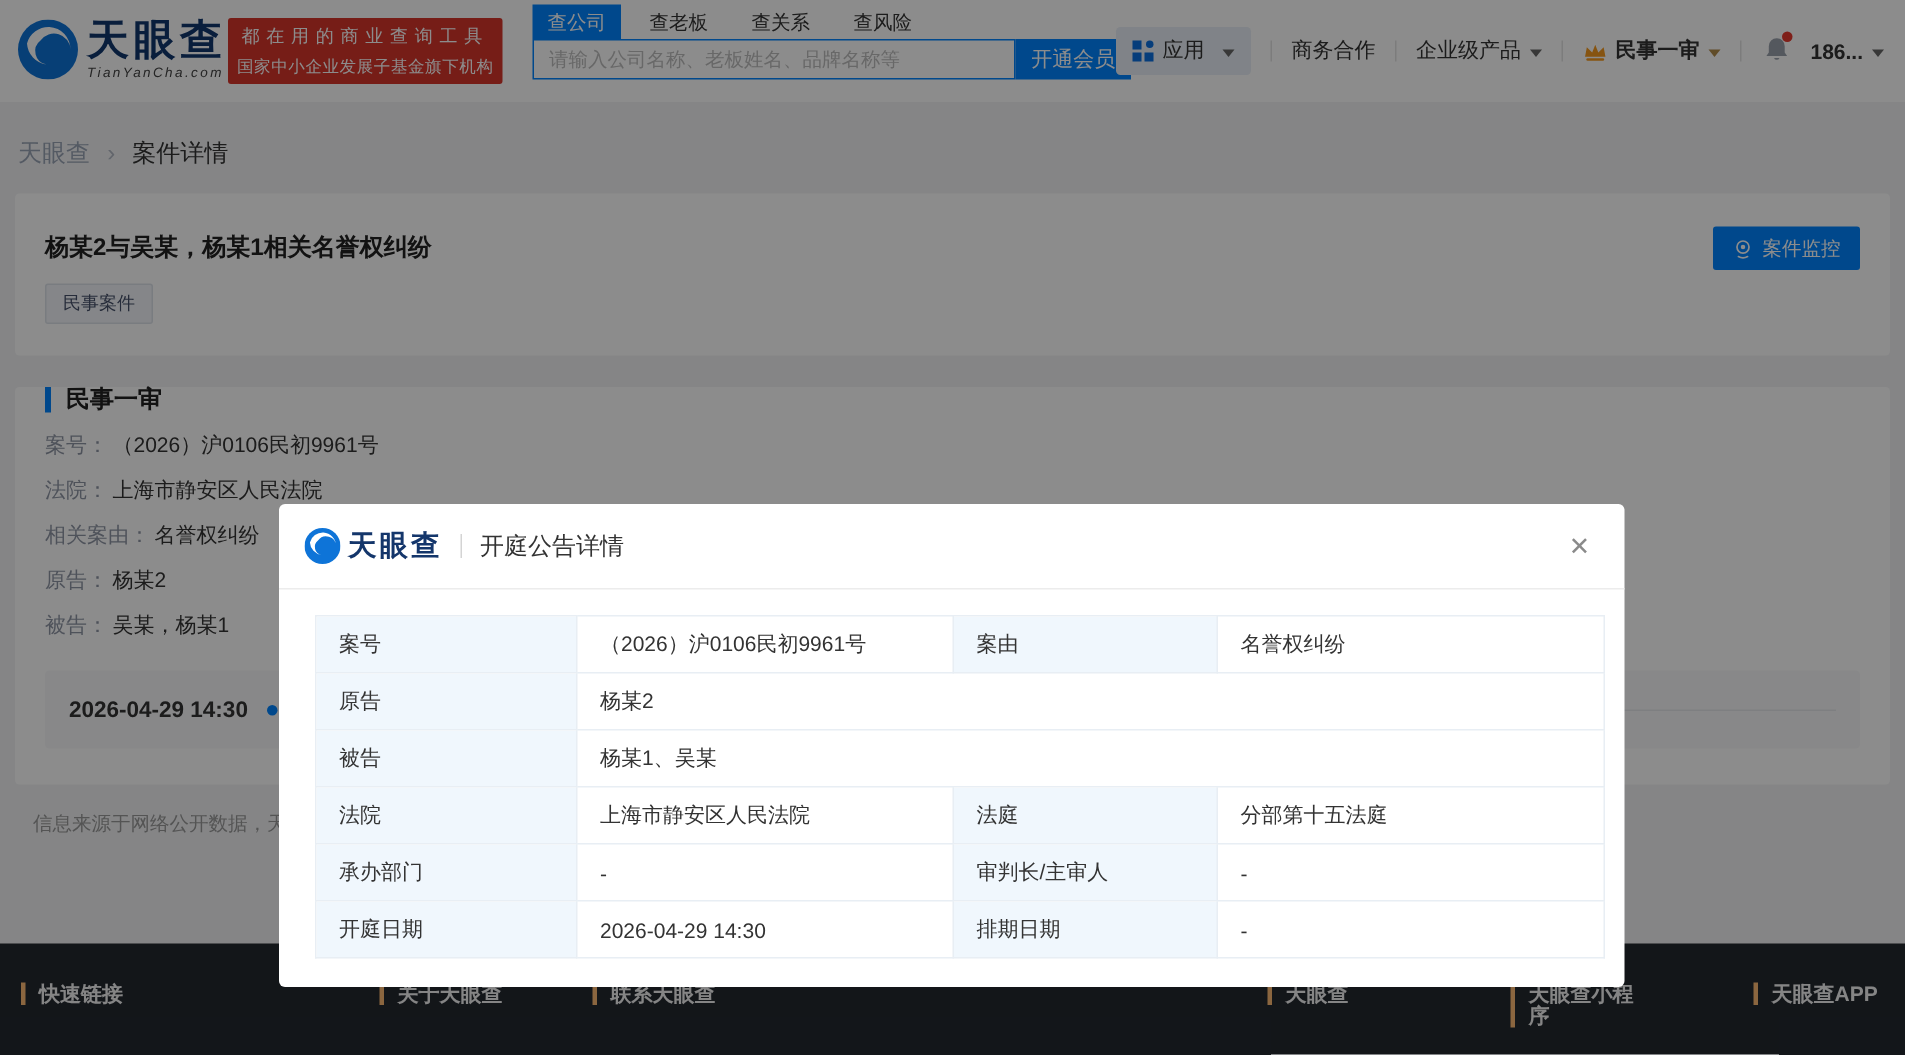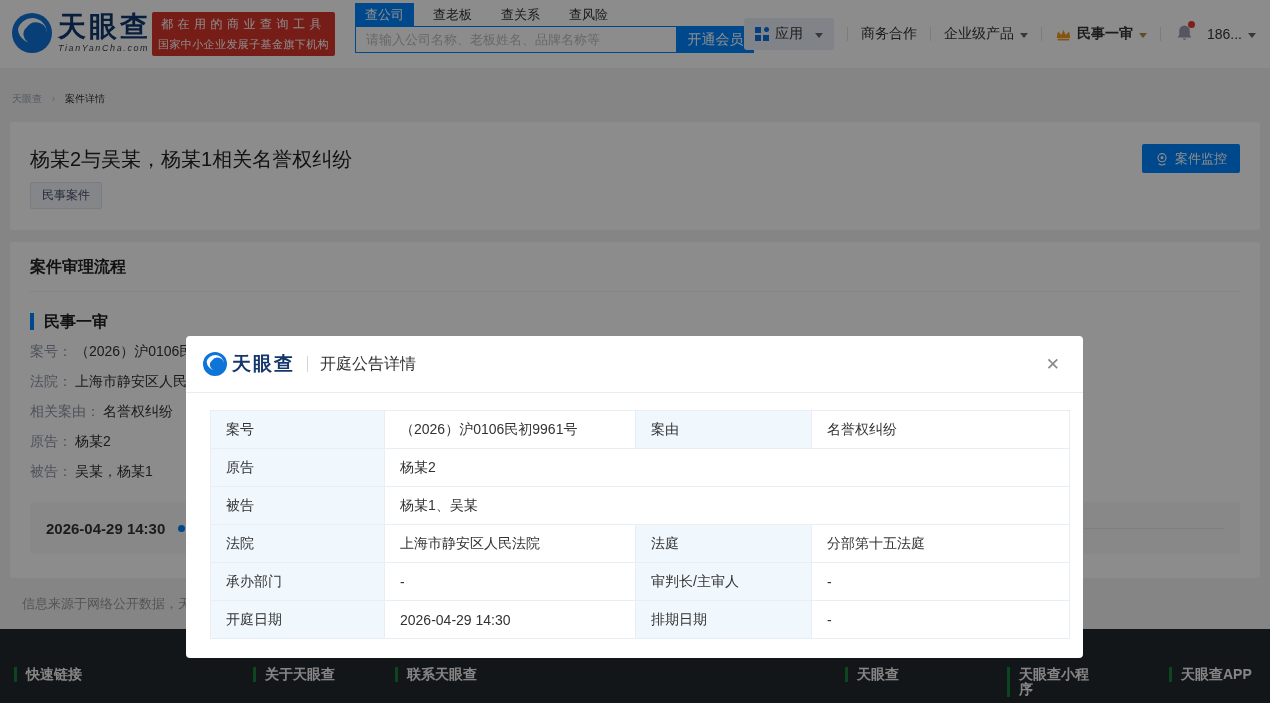--- a/index.html
+++ b/index.html
@@ -38,32 +38,32 @@
   .apps-box { background:#e9eff7; border-radius:3px; padding:7px 11px; gap:6px; }
   .grid-icon { width:14px; height:14px; display:grid; grid-template-columns:6px 6px; grid-template-rows:6px 6px; gap:2px; }
   .grid-icon i { background:#0b6fe0; display:block; }
   .grid-icon i.dot { width:5px; height:5px; border-radius:50%; justify-self:end; }
   .caret { width:0; height:0; border:4px solid transparent; border-top:5px solid #666; margin-left:6px; position:relative; top:3px; }
   .hsep { width:1px; height:14px; background:#e2e2e2; margin:0 13px; }
   .vip { color:#f59a1f; font-weight:bold; }
   .vip svg { margin-right:5px; }
   .bell-wrap { position:relative; margin:0 0 0 2px; cursor:pointer; }
   .bell-dot { position:absolute; right:-2px; top:-3px; width:7px; height:7px; border-radius:50%; background:#e8392e; }
-  .account { margin-left:14px; color:#444; }
+  .account { margin-left:14px; color:#444;font-weight:bold; }
 
   
-  .breadcrumb { margin:0 10px; padding:24px 2px 0; font-size:10px; }
+  .breadcrumb { margin:0 10px; padding:24px 2px 0; font-size:16px; }
   .bc-home { color:#9aa4b5; cursor:pointer; }
   .bc-sep { color:#b3b9c4; margin:0 7px; }
   .bc-cur { color:#333; }
 
   .container { margin:16px 10px 0; }
   .card { background:#fff; border-radius:3px; }
   .title-card { position:relative; padding:25px 20px 21px; }
-  .case-title { font-size:20px; font-weight:normal; color:#222; line-height:24px; }
+  .case-title { font-size:16px; font-weight:bold; color:#222; line-height:24px; }
   .case-tag { display:inline-block; margin-top:11px; padding:4px 11px; font-size:12px;
     color:#46506a; background:#f2f5f9; border:1px solid #dde2ea; border-radius:2px; }
   .monitor-btn { position:absolute; right:20px; top:22px; height:29px; padding:0 13px;
     background:#0084ff; color:#fff; border:none; border-radius:2px; font-size:13px;
     display:flex; align-items:center; gap:6px; cursor:pointer; }
 
   .process-card { margin-top:12px; padding:0 20px 24px; }
   .section-title { font-size:16px; font-weight:bold; color:#222; padding:15px 0 13px;
     border-bottom:1px solid #f0f1f3; }
   .trial-title { margin-top:21px; font-size:16px; font-weight:bold; color:#222;
@@ -75,22 +75,22 @@
   .timeline-box { margin-top:22px; height:52px; background:#f7f8fa; border-radius:3px;
     display:flex; align-items:center; padding:0 16px; }
   .tl-date { font-size:15px; font-weight:bold; color:#333; }
   .tl-dot { width:7px; height:7px; border-radius:50%; background:#0084ff; margin-left:13px; }
   .tl-line { flex:1; height:1px; background:#e6e8ec; margin-left:10px; }
 
   .disclaimer { margin:17px 12px 0; font-size:13px; color:#999; }
 
   
   .footer { position:absolute; left:0; bottom:0; width:1270px; height:74px; background:#23282f; }
-  .fcol { position:absolute; top:38px; font-size:14px; font-weight:bold; color:#f2f2f2;
-    border-left:3px solid #15803d; padding-left:9px; line-height:15px; cursor:default; }
+  .fcol { position:absolute; top:26px; font-size:14px; font-weight:bold; color:#f2f2f2;
+    border-left:3px solid #fdba74; padding-left:9px; line-height:15px; cursor:default; }
   .fcol.c0 { left:14px; } .fcol.c1 { left:253px; } .fcol.c2 { left:395px; }
   .fcol.c3 { left:845px; } .fcol.c4 { left:1007px; width:84px; } .fcol.c5 { left:1169px; }
 
   
   .overlay { position:absolute; inset:0; background:rgba(0,0,0,0.45); z-index:50; }
   .modal { position:absolute; left:186px; top:336px; width:897px; height:322px;
     background:#fff; border-radius:4px; z-index:60; }
   .modal-header { height:57px; display:flex; align-items:center; padding:0 17px;
     border-bottom:1px solid #ececec; }
   .m-swirl { width:24px; height:24px; }
@@ -198,21 +198,20 @@
       <svg width="14" height="14" viewBox="0 0 16 16">
         <circle cx="8" cy="6.5" r="4.6" fill="none" stroke="#fff" stroke-width="1.3"></circle>
         <circle cx="8" cy="6.5" r="1.7" fill="#fff"></circle>
         <path d="M4.5 13.8 q3.5 2 7 0" fill="none" stroke="#fff" stroke-width="1.3" stroke-linecap="round"></path>
       </svg>
       <span>案件监控</span>
     </button>
   </div>
 
   <div class="card process-card">
-    <div class="section-title">案件审理流程</div>
     <div class="trial-title">民事一审</div>
 
     <div class="info-row">
       <span class="info-lbl">案号：</span><span class="info-val">（2026）沪0106民初9961号</span>
     </div>
     <div class="info-row">
       <span class="info-lbl">法院：</span><span class="info-val">上海市静安区人民法院</span>
     </div>
     <div class="info-row">
       <span class="info-lbl">相关案由：</span><span class="info-val">名誉权纠纷</span>

